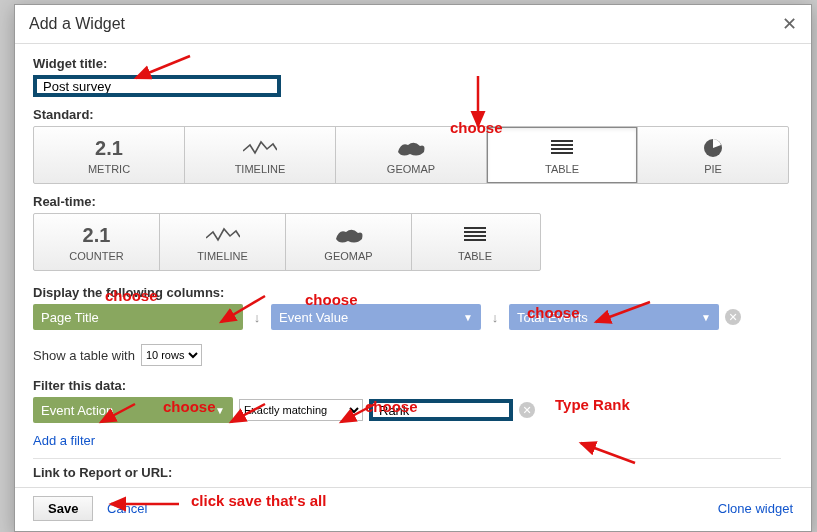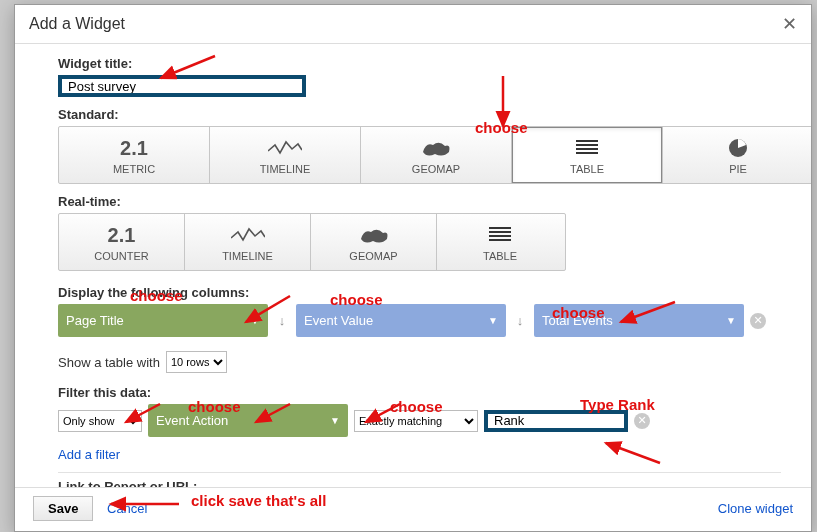--- a/index.html
+++ b/index.html
@@ -43,21 +43,20 @@
     font-size: 18px;
     color: #666;
     cursor: pointer;
     line-height: 1;
   }
   .modal-body {
     padding: 12px 30px 0 18px;
     flex: 1;
     overflow: hidden;
     position: relative;
-    margin-left: 25px;
   }
   .field-label {
     font-weight: bold;
     margin-bottom: 4px;
     display: block;
   }
   .text-input {
     border: 4px solid #0c4a6e;
     padding: 3px 6px;
     font-size: 13px;
@@ -90,21 +89,21 @@
   .type-cell .icon { height: 22px; display:flex; align-items:center; margin-bottom:4px;}
   .type-cell .big { font-size: 20px; font-weight: bold; color:#555; }
   .type-cell.selected {
     background: #fff;
     box-shadow: inset 0 0 0 1px #888, inset 0 2px 4px rgba(0,0,0,0.1);
   }
   .rt-grid .type-cell { flex: 0 0 126px; }
   .inline-row { display:flex; align-items:center; gap:6px; flex-wrap:wrap; }
   .dd {
     display:inline-flex; align-items:center; justify-content:space-between;
-    color:#fff; border-radius:2px; height:33px; padding:0 8px; font-size:13px;
+    color:#fff; border-radius:2px; height:26px; padding:0 8px; font-size:13px;
     cursor:pointer; min-width:100px;
   }
   .dd .tri { font-size:10px; margin-left:10px; }
   .dd-green { background:#89a75f; width:210px; }
   .dd-blue  { background:#8ca9dd; width:210px; }
   .dd-green2 { background:#89a75f; width:200px; }
   .down-arrow-btn {
     color:#888; font-size:13px; width:16px; text-align:center;
   }
   .del-circle {
@@ -261,23 +260,20 @@
     <div class="inline-row">
       <span>Show a table with</span>
       <select class="native-select">
         <option>10 rows</option>
       </select>
     </div>
 
     <div style="height:12px"></div>
     <div class="field-label">Filter this data:</div>
     <div class="inline-row">
-      <select class="native-select" style="width:84px">
-        <option>Only show</option>
-      </select>
       <div class="dd dd-green2">
         <span>Event Action</span>
           <span class="tri">▼</span>
       </div>
       <select class="native-select" style="width:124px">
         <option>Exactly matching</option>
       </select>
       <input class="text-input" style="width: 144px;" value="Rank">
       <span class="del-circle">✕</span>
     </div>

